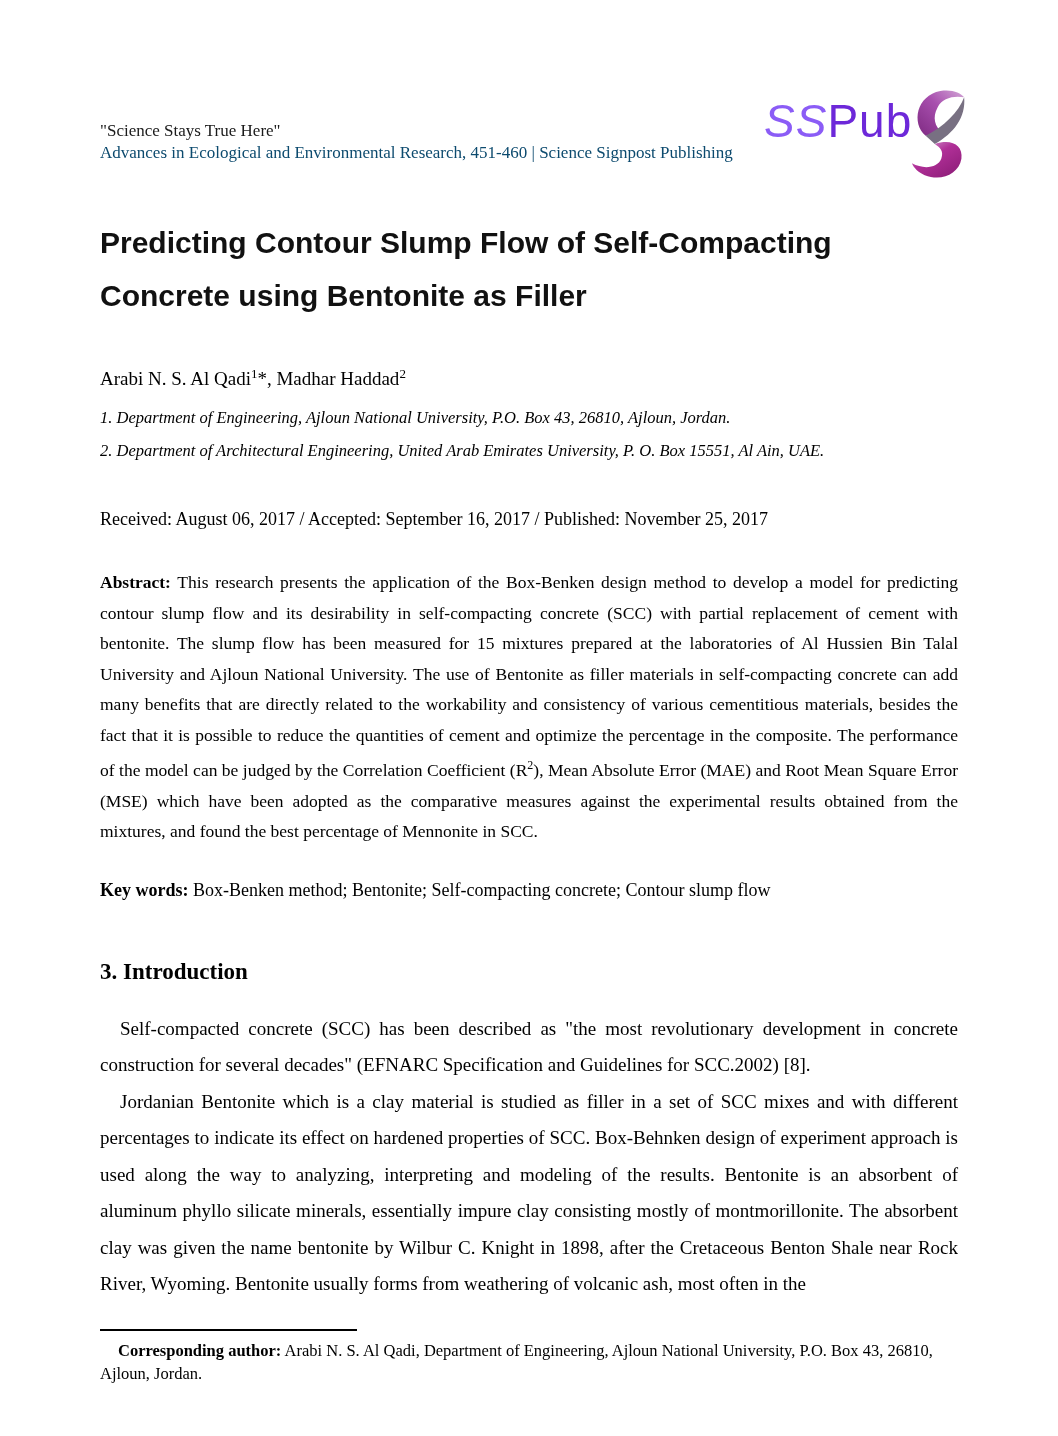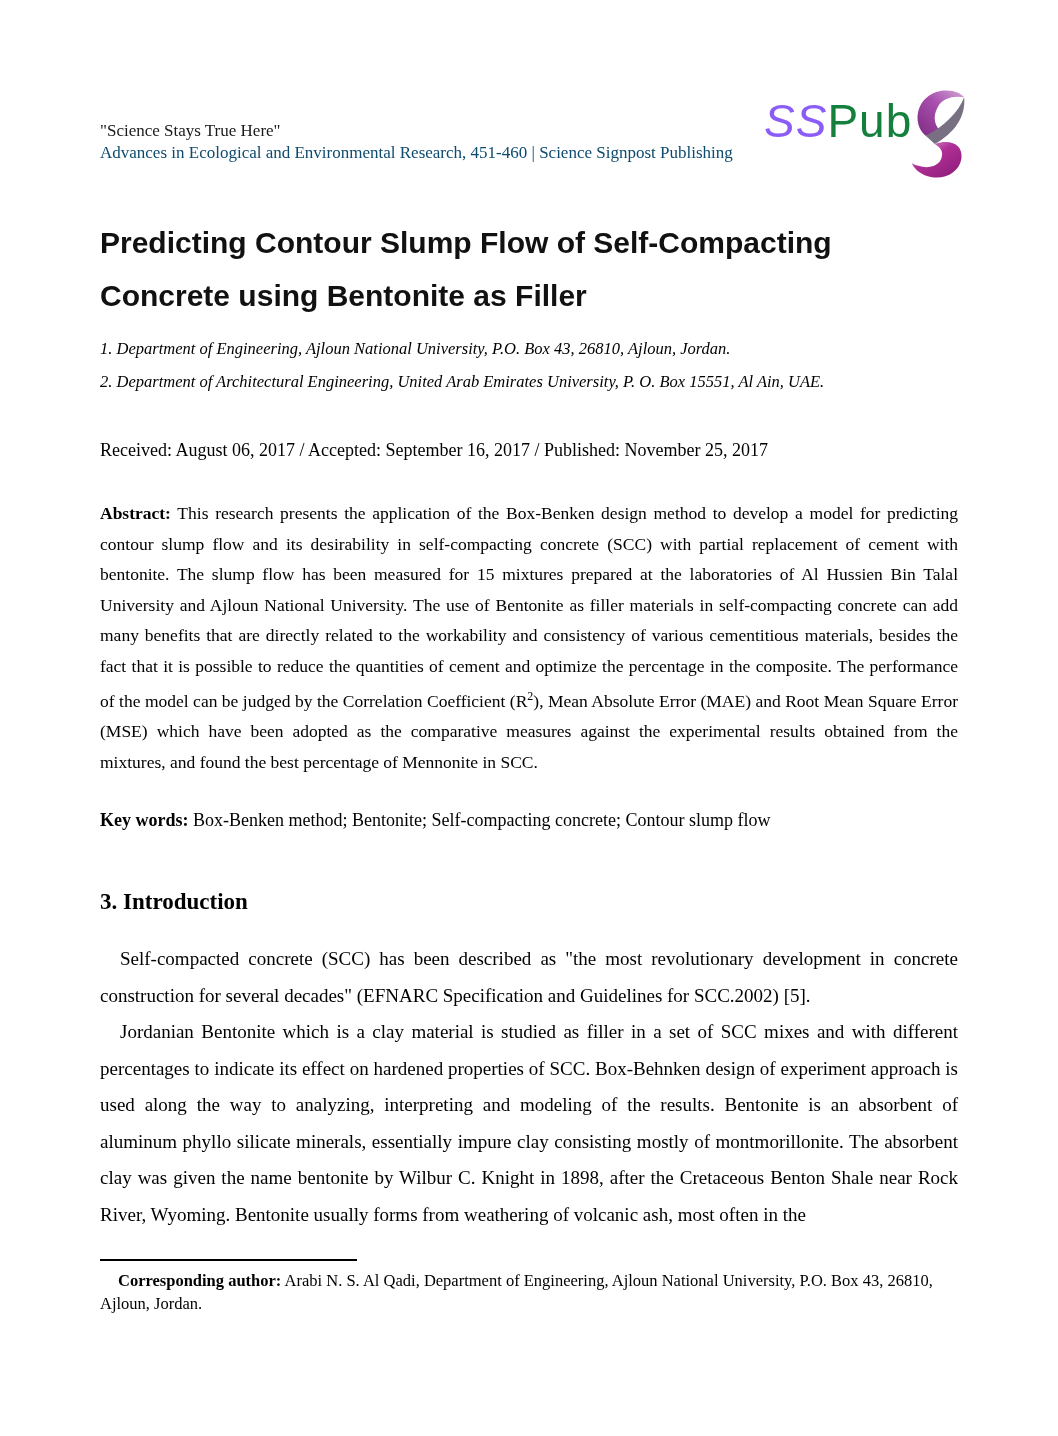--- a/index.html
+++ b/index.html
@@ -47,21 +47,21 @@
     position: absolute;
     left: 0;
     top: 14px;
     font-family: "Liberation Sans", sans-serif;
     font-weight: 300;
     font-size: 46px;
     line-height: 46px;
     letter-spacing: 1px;
   }
   .logo-ss { color: #8b5cf6; font-style: italic; }
-  .logo-pub { color: #15803d; }
+  .logo-pub { color: #6d28d9; }
   .logo-ribbon {
     position: absolute;
     right: 8px;
     top: 0;
     width: 66px;
     height: 100px;
   }
   
   .title {
     margin: 46px 0 0 0;
@@ -169,35 +169,36 @@
         <path d="M38 63 C56 57 69 64 67 79 C64 96 45 104 27 97 C20 94 15 89 13 84 C26 91 41 89 45 79 C48 71 44 67 38 63 Z" fill="url(#gBot)"></path>
       </svg>
     </div>
   </div>
 
   <h1 class="title">
     <span>Predicting Contour Slump Flow of Self-Compacting</span>
     <span>Concrete using Bentonite as Filler</span>
   </h1>
 
+  <div class="authors"><span>Arabi N. S. Al Qadi</span><sup>1</sup><span>*</span><span>, </span><span>Madhar Haddad</span><sup>2</sup></div>
 
   <div class="affiliations">
     <span class="affiliation">1. Department of Engineering, Ajloun National University, P.O. Box 43, 26810, Ajloun, Jordan.</span>
     <span class="affiliation">2. Department of Architectural Engineering, United Arab Emirates University, P. O. Box 15551, Al Ain, UAE.</span>
   </div>
 
   <div class="received-line">Received: August 06, 2017 / Accepted: September 16, 2017 / Published: November 25, 2017</div>
 
   <p class="abstract"><span class="label">Abstract:</span><span> This research presents the application of the Box-Benken design method to develop a model for predicting contour slump flow and its desirability in self-compacting concrete (SCC) with partial replacement of cement with bentonite. The slump flow has been measured for 15 mixtures prepared at the laboratories of Al Hussien Bin Talal University and Ajloun National University. The use of Bentonite as filler materials in self-compacting concrete can add many benefits that are directly related to the workability and consistency of various cementitious materials, besides the fact that it is possible to reduce the quantities of cement and optimize the percentage in the composite. The performance of the model can be judged by the Correlation Coefficient (R</span><sup>2</sup><span>), Mean Absolute Error (MAE) and Root Mean Square Error (MSE) which have been adopted as the comparative measures against the experimental results obtained from the mixtures, and found the best percentage of Mennonite in SCC.</span></p>
 
   <p class="keywords"><span class="label">Key words:</span><span> Box-Benken method; Bentonite; Self-compacting concrete; Contour slump flow</span></p>
 
   <h2 class="section-heading">3. Introduction</h2>
 
-  <p class="body-para">Self-compacted concrete (SCC) has been described as "the most revolutionary development in concrete construction for several decades" (EFNARC Specification and Guidelines for SCC.2002) [5].</p>
+  <p class="body-para">Self-compacted concrete (SCC) has been described as "the most revolutionary development in concrete construction for several decades" (EFNARC Specification and Guidelines for SCC.2002) [8].</p>
 
   <p class="body-para second">Jordanian Bentonite which is a clay material is studied as filler in a set of SCC mixes and with different percentages to indicate its effect on hardened properties of SCC. Box-Behnken design of experiment approach is used along the way to analyzing, interpreting and modeling of the results. Bentonite is an absorbent of aluminum phyllo silicate minerals, essentially impure clay consisting mostly of montmorillonite. The absorbent clay was given the name bentonite by Wilbur C. Knight in 1898, after the Cretaceous Benton Shale near Rock River, Wyoming. Bentonite usually forms from weathering of volcanic ash, most often in the</p>
 
   <hr class="footnote-rule">
 
   <p class="footnote"><span class="label">Corresponding author:</span><span> Arabi N. S. Al Qadi, Department of Engineering, Ajloun National University, P.O. Box 43, 26810, Ajloun, Jordan.</span></p>
 
 </div>
 
 </body></html>

